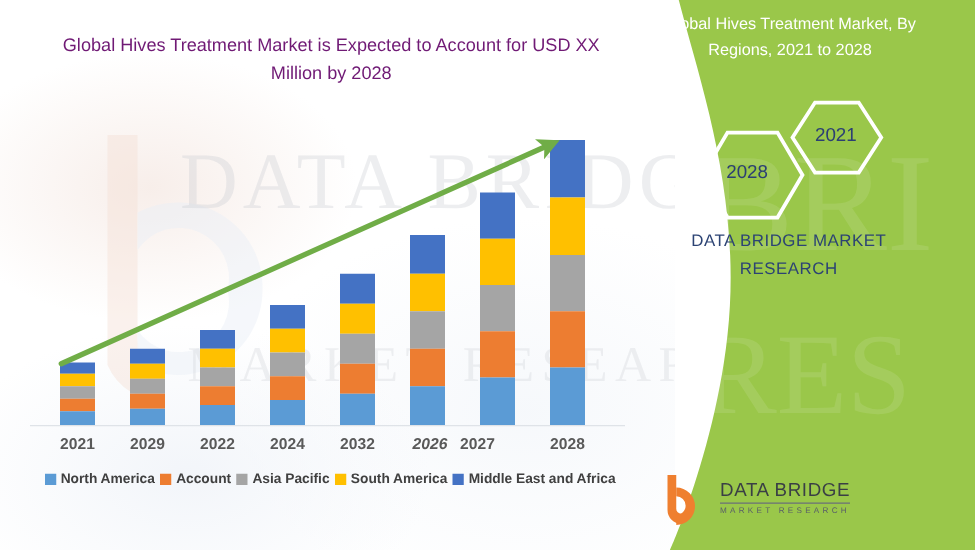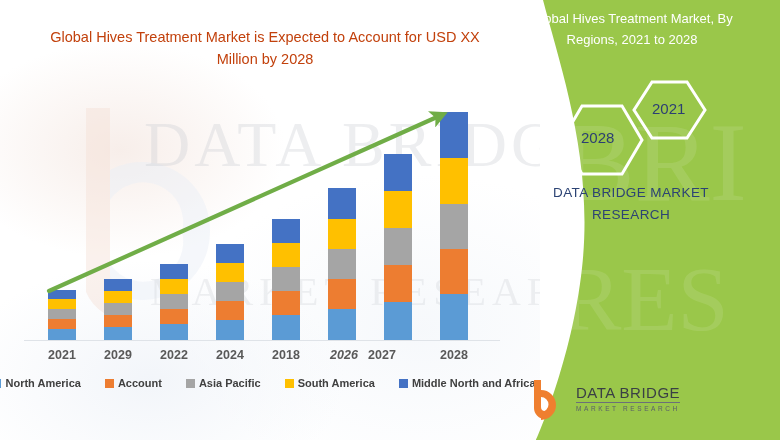--- a/index.html
+++ b/index.html
@@ -64,21 +64,21 @@
     font-size: 40px;
     letter-spacing: 6px;
     opacity: 0.28;
   }
 
   .chart-title {
     position: absolute;
     left: 40px; top: 26px;
     width: 450px;
     text-align: center;
-    color: #c2410c;
+    color: #701a75;
     font-size: 14.5px;
     line-height: 22px;
     font-weight: 400;
   }
 
   
   #plot {
     position: absolute;
     left: 0; top: 0;
     width: 540px; height: 440px;
@@ -115,21 +115,21 @@
   }
 
   
   #legend {
     position: absolute;
     left: 14px; top: 377px;
     width: 500px;
     display: flex;
     align-items: center;
     justify-content: center;
-    gap: 24px;
+    gap: 4px;
   }
   .legend-item {
     display: flex;
     align-items: center;
     gap: 4px;
     font-size: 11px;
     font-weight: bold;
     color: #404040;
     white-space: nowrap;
   }
@@ -258,21 +258,21 @@
           <div class="seg" title="Middle East and Africa 2024: 19" style="height: 19px; background: rgb(68, 114, 196);"></div>
         </div>
         <div class="x-label" style="left: 200px;">2024</div>
         <div class="bar-group" style="left: 272px;">
           <div class="seg" title="North America 2025: 25" style="height: 25px; background: rgb(91, 155, 213);"></div>
           <div class="seg" title="Europe 2025: 24" style="height: 24px; background: rgb(237, 125, 49);"></div>
           <div class="seg" title="Asia Pacific 2025: 24" style="height: 24px; background: rgb(165, 165, 165);"></div>
           <div class="seg" title="South America 2025: 24" style="height: 24px; background: rgb(255, 192, 0);"></div>
           <div class="seg" title="Middle East and Africa 2025: 24" style="height: 24px; background: rgb(68, 114, 196);"></div>
         </div>
-        <div class="x-label" style="left: 256px;">2018</div>
+        <div class="x-label" style="left: 256px;">2032</div>
         <div class="bar-group" style="left: 328px;">
           <div class="seg" title="North America 2026: 31" style="height: 31px; background: rgb(91, 155, 213);"></div>
           <div class="seg" title="Europe 2026: 30" style="height: 30px; background: rgb(237, 125, 49);"></div>
           <div class="seg" title="Asia Pacific 2026: 30" style="height: 30px; background: rgb(165, 165, 165);"></div>
           <div class="seg" title="South America 2026: 30" style="height: 30px; background: rgb(255, 192, 0);"></div>
           <div class="seg" title="Middle East and Africa 2026: 31" style="height: 31px; background: rgb(68, 114, 196);"></div>
         </div>
         <div class="x-label" style="left: 314px; font-style: italic;">2026</div>
         <div class="bar-group" style="left: 384px;">
           <div class="seg" title="North America 2027: 38" style="height: 38px; background: rgb(91, 155, 213);"></div>
@@ -314,21 +314,21 @@
         <div class="legend-item">
           <span class="legend-swatch" style="background: rgb(165, 165, 165);"></span>
           <span>Asia Pacific</span>
         </div>
         <div class="legend-item">
           <span class="legend-swatch" style="background: rgb(255, 192, 0);"></span>
           <span>South America</span>
         </div>
         <div class="legend-item">
           <span class="legend-swatch" style="background: rgb(68, 114, 196);"></span>
-          <span>Middle North and Africa</span>
+          <span>Middle East and Africa</span>
         </div>
       </div>
   </div>
 
   <div id="right-panel">
     <svg class="green-shape" width="780" height="440" viewBox="0 0 780 440">
       <path d="M543 0 L780 0 L780 440 L536 440 C536 440 572 360 582 268 C594 160 560 66 543 0 Z" fill="#9ac74a"></path>
       <g opacity="0.10" fill="#ffffff">
         <text x="560" y="200" font-family="Liberation Serif, serif" font-size="112">BRI</text>
         <text x="560" y="330" font-family="Liberation Serif, serif" font-size="92">RES</text>

